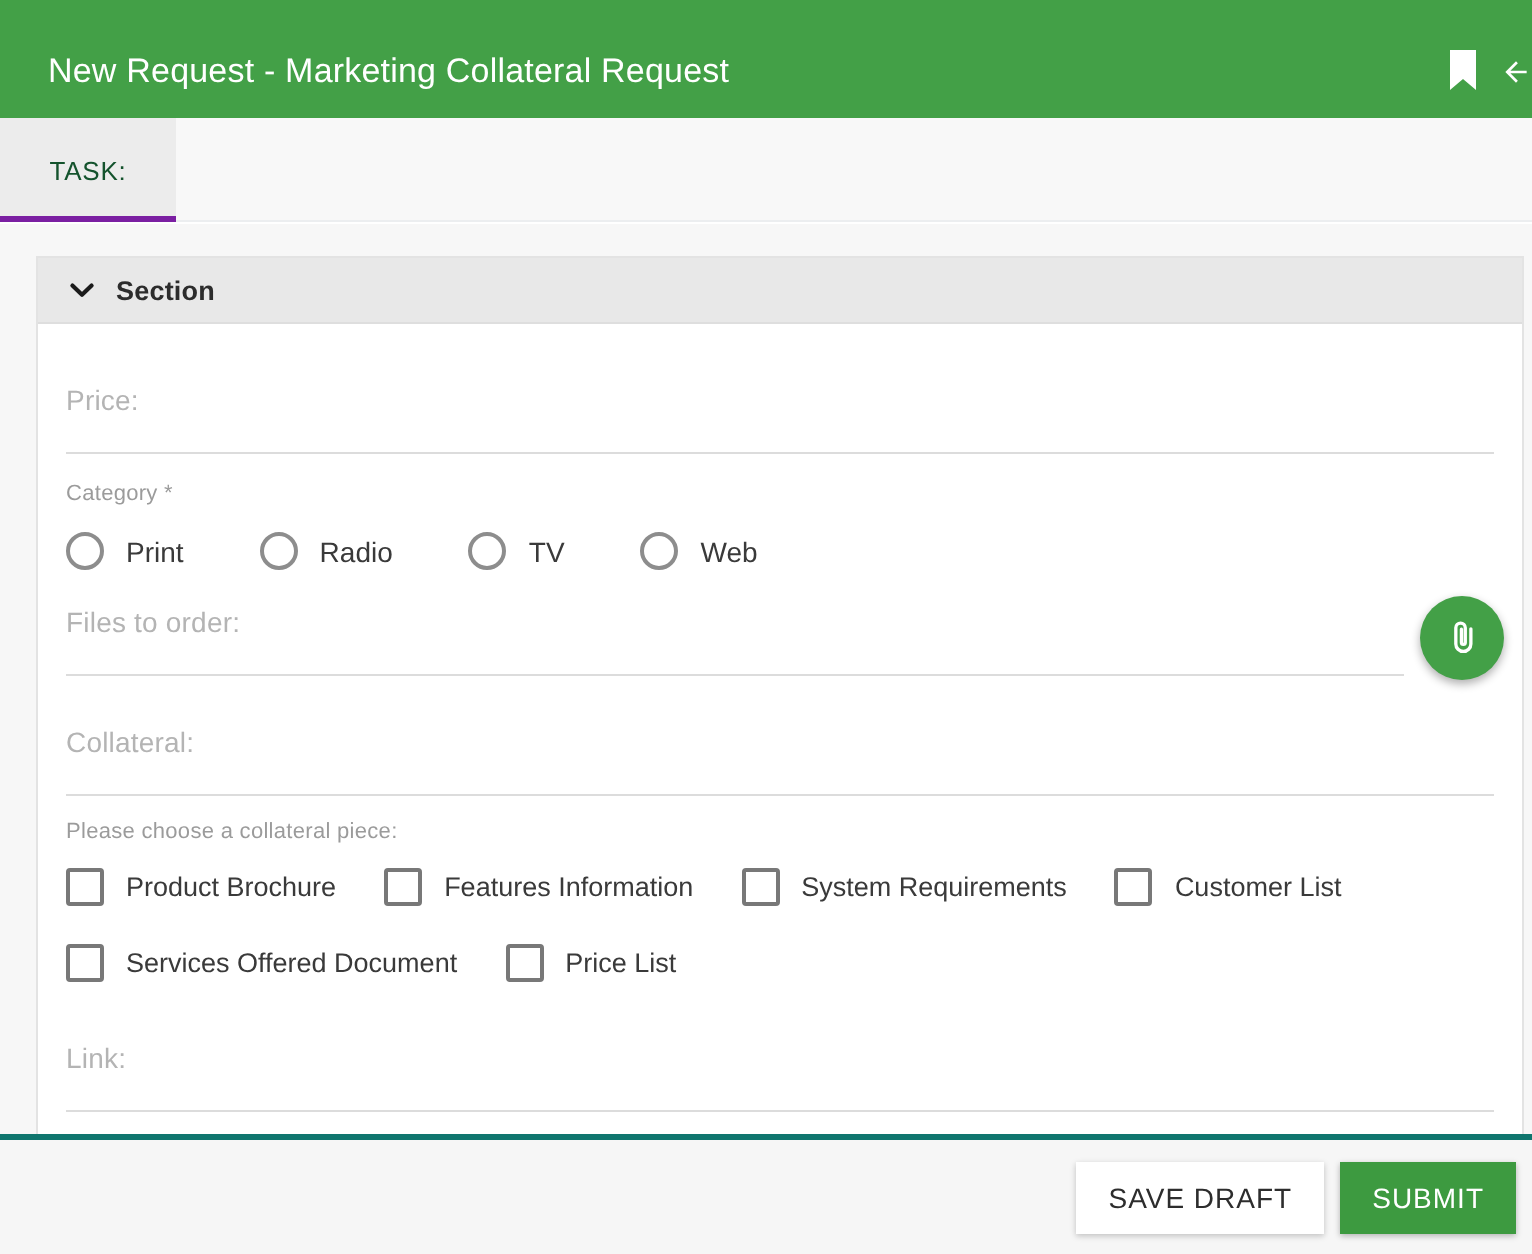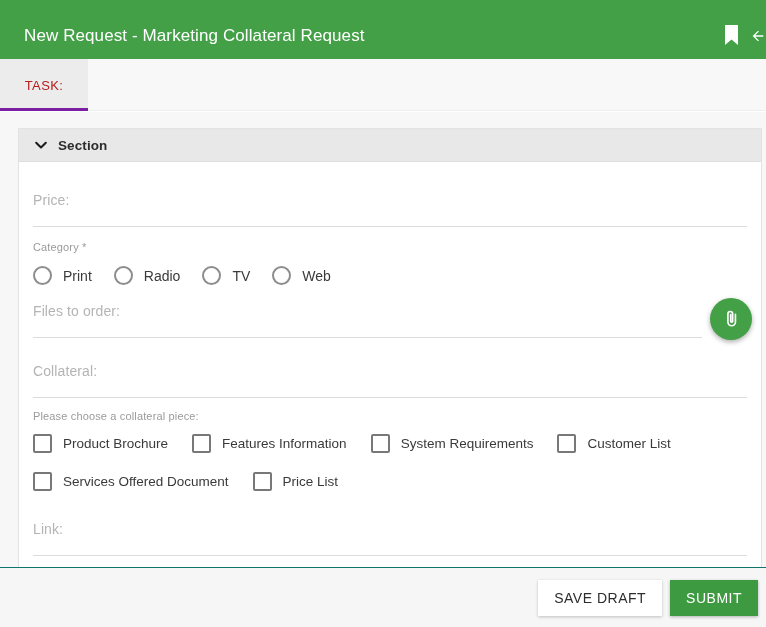--- a/index.html
+++ b/index.html
@@ -54,21 +54,21 @@
   .tab {
     position: absolute;
     left: 0; top: 0;
     width: 88px; height: 52px;
     background: #ececec;
     display: flex;
     align-items: center;
     justify-content: center;
   }
   .tab-label {
-    color: #b91c1c;
+    color: #14532d;
     font-size: 13px;
     letter-spacing: 0.4px;
   }
   .tab-underline {
     position: absolute;
     left: 0; top: 49px;
     width: 88px; height: 3px;
     background: #7b1fa2;
   }
 
@@ -137,21 +137,21 @@
     font-size: 11px;
     color: #9b9b9b;
     letter-spacing: 0.15px;
   }
 
   
   .radio-row {
     display: flex;
     align-items: center;
     margin-top: 13px;
-    gap: 0;
+    gap: 16px;
   }
   .radio-item {
     display: flex;
     align-items: center;
     margin-right: 22px;
   }
   .radio-box {
     width: 19px; height: 19px;
     border: 2px solid #8d8d8d;
     border-radius: 50%;
@@ -203,21 +203,21 @@
     justify-content: center;
     cursor: pointer;
   }
 
   
   .footer {
     position: absolute;
     left: 0; top: 455px;
     width: 766px; height: 60px;
     background: #f6f6f6;
-    border-top: 1px solid #0f766e;
+    border-top: 3px solid #0f766e;
     display: flex;
     align-items: center;
     justify-content: flex-end;
     padding-right: 8px;
     gap: 8px;
   }
   .btn {
     height: 36px;
     padding: 0 16px;
     font-size: 14px;

